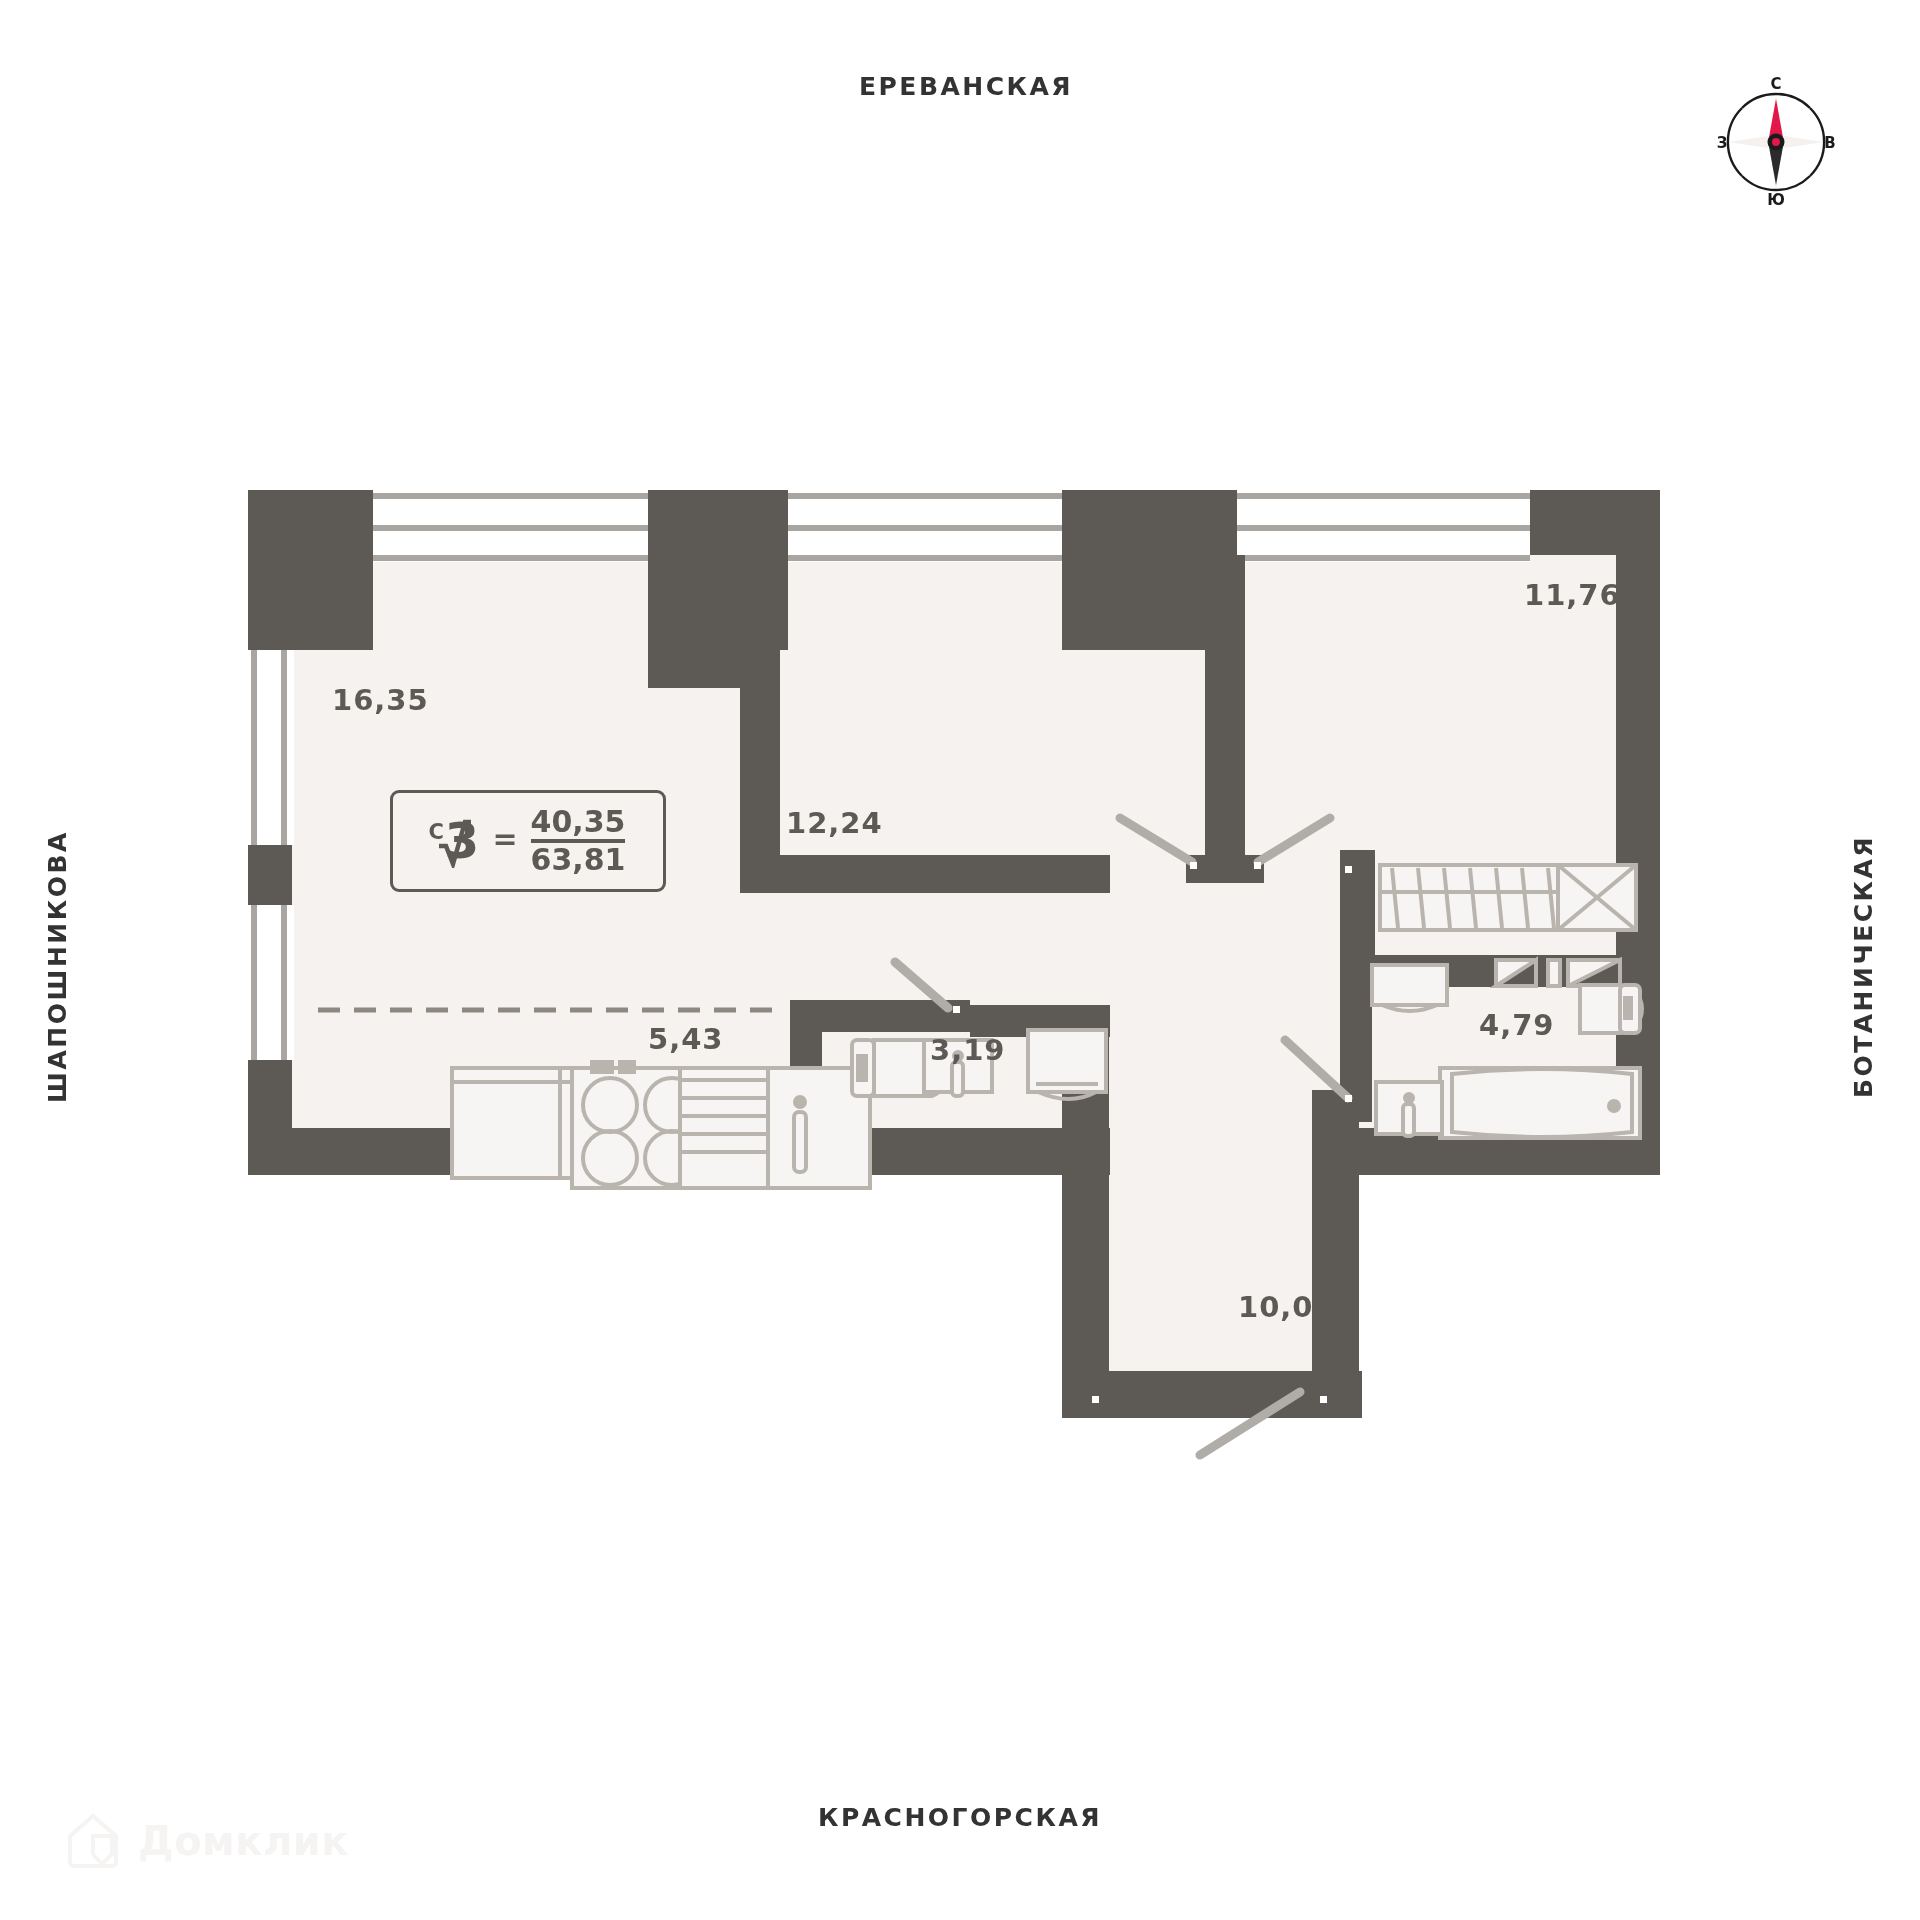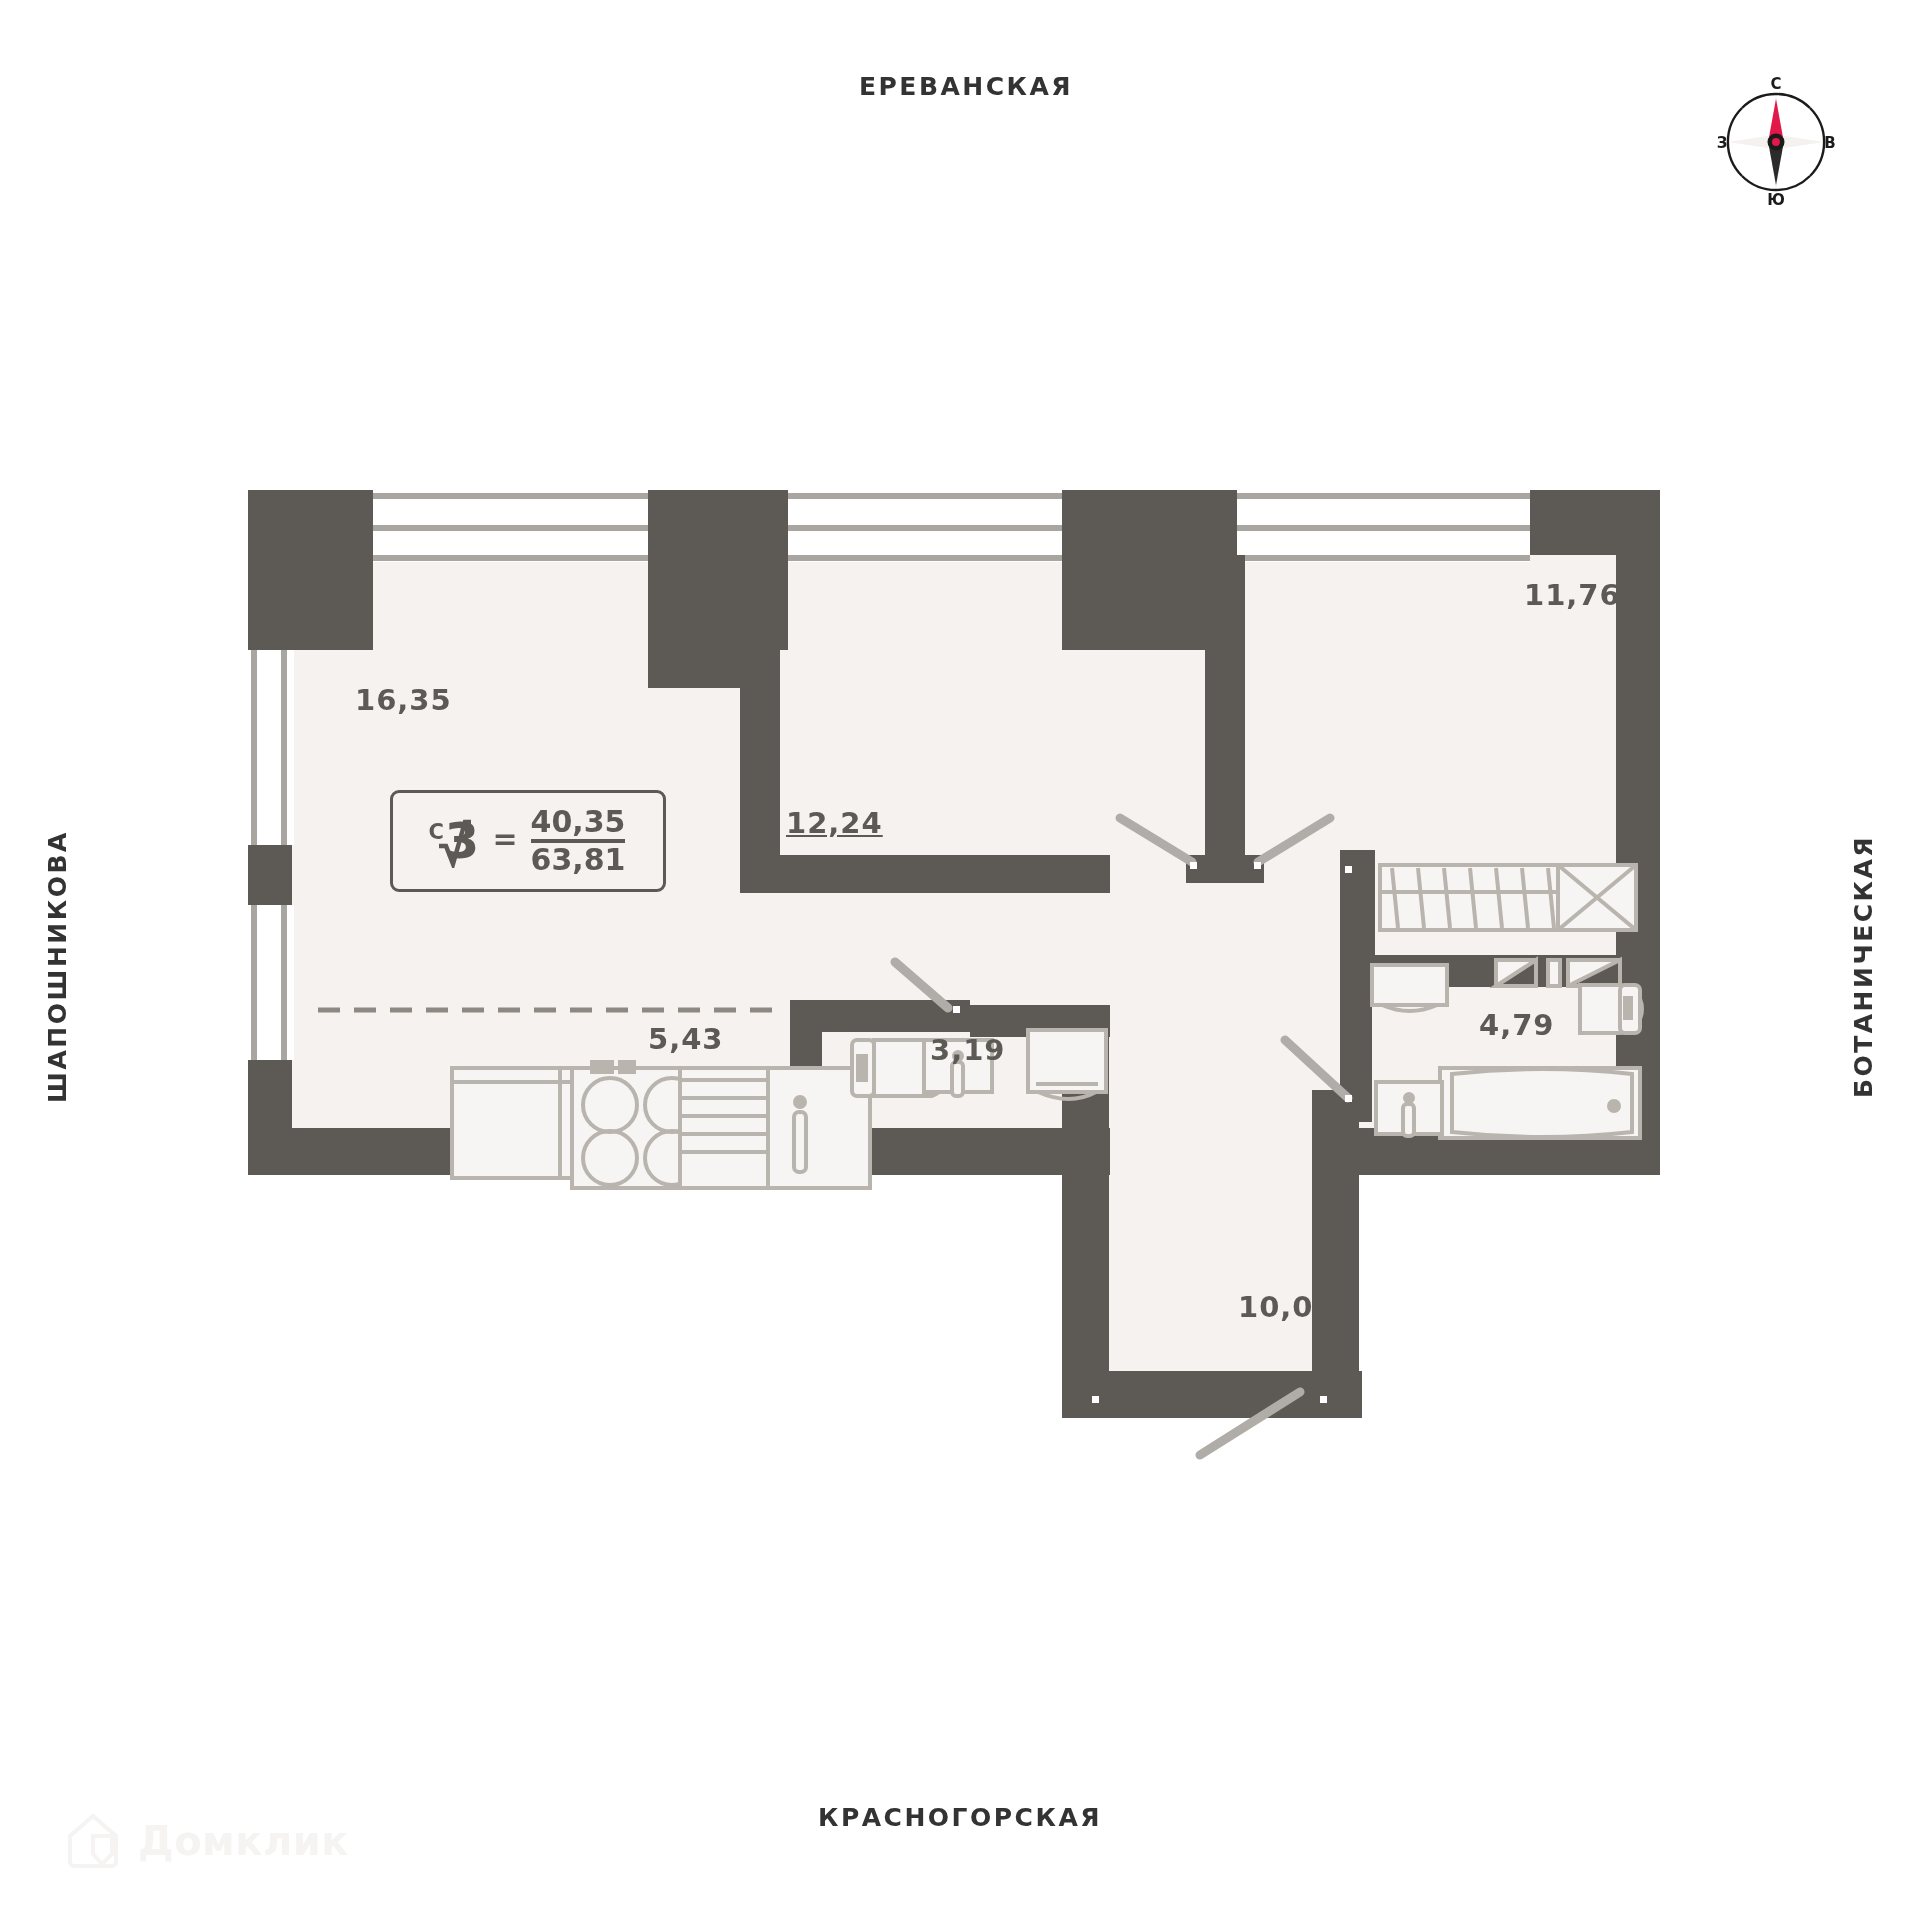--- a/index.html
+++ b/index.html
@@ -273,22 +273,22 @@
     <span class="bd-root">3</span>
   </div>
   <span class="bd-eq">=</span>
   <div class="bd-frac">
     <span class="bd-num">40,35</span>
     <span class="bd-bar"></span>
     <span class="bd-den">63,81</span>
   </div>
 </div>
 
-<div class="area" style="left:355px;top:683px;">16,35</div>
-<div class="area" style="left:786px;top:806px;text-decoration:underline;">12,24</div>
+<div class="area" style="left:332px;top:683px;">16,35</div>
+<div class="area" style="left:786px;top:806px;">12,24</div>
 <div class="area" style="left:1524px;top:578px;">11,76</div>
 <div class="area" style="left:648px;top:1022px;">5,43</div>
 <div class="area" style="left:930px;top:1033px;">3,19</div>
 <div class="area" style="left:1452px;top:1008px;margin-left:27px;">4,79</div>
 <div class="area" style="left:1238px;top:1290px;">10,05</div>
 
 <div id="logo">
   <svg width="62" height="62" viewBox="0 0 62 62">
     <path d="M8 26 L31 6 L54 26 L54 52 a4 4 0 0 1 -4 4 L12 56 a4 4 0 0 1 -4 -4 Z" fill="none" stroke="#f5f4f3" stroke-width="4"></path>
     <path d="M31 26 L50 26 L50 44 L40 54 L31 44 Z" fill="none" stroke="#f5f4f3" stroke-width="4"></path>

